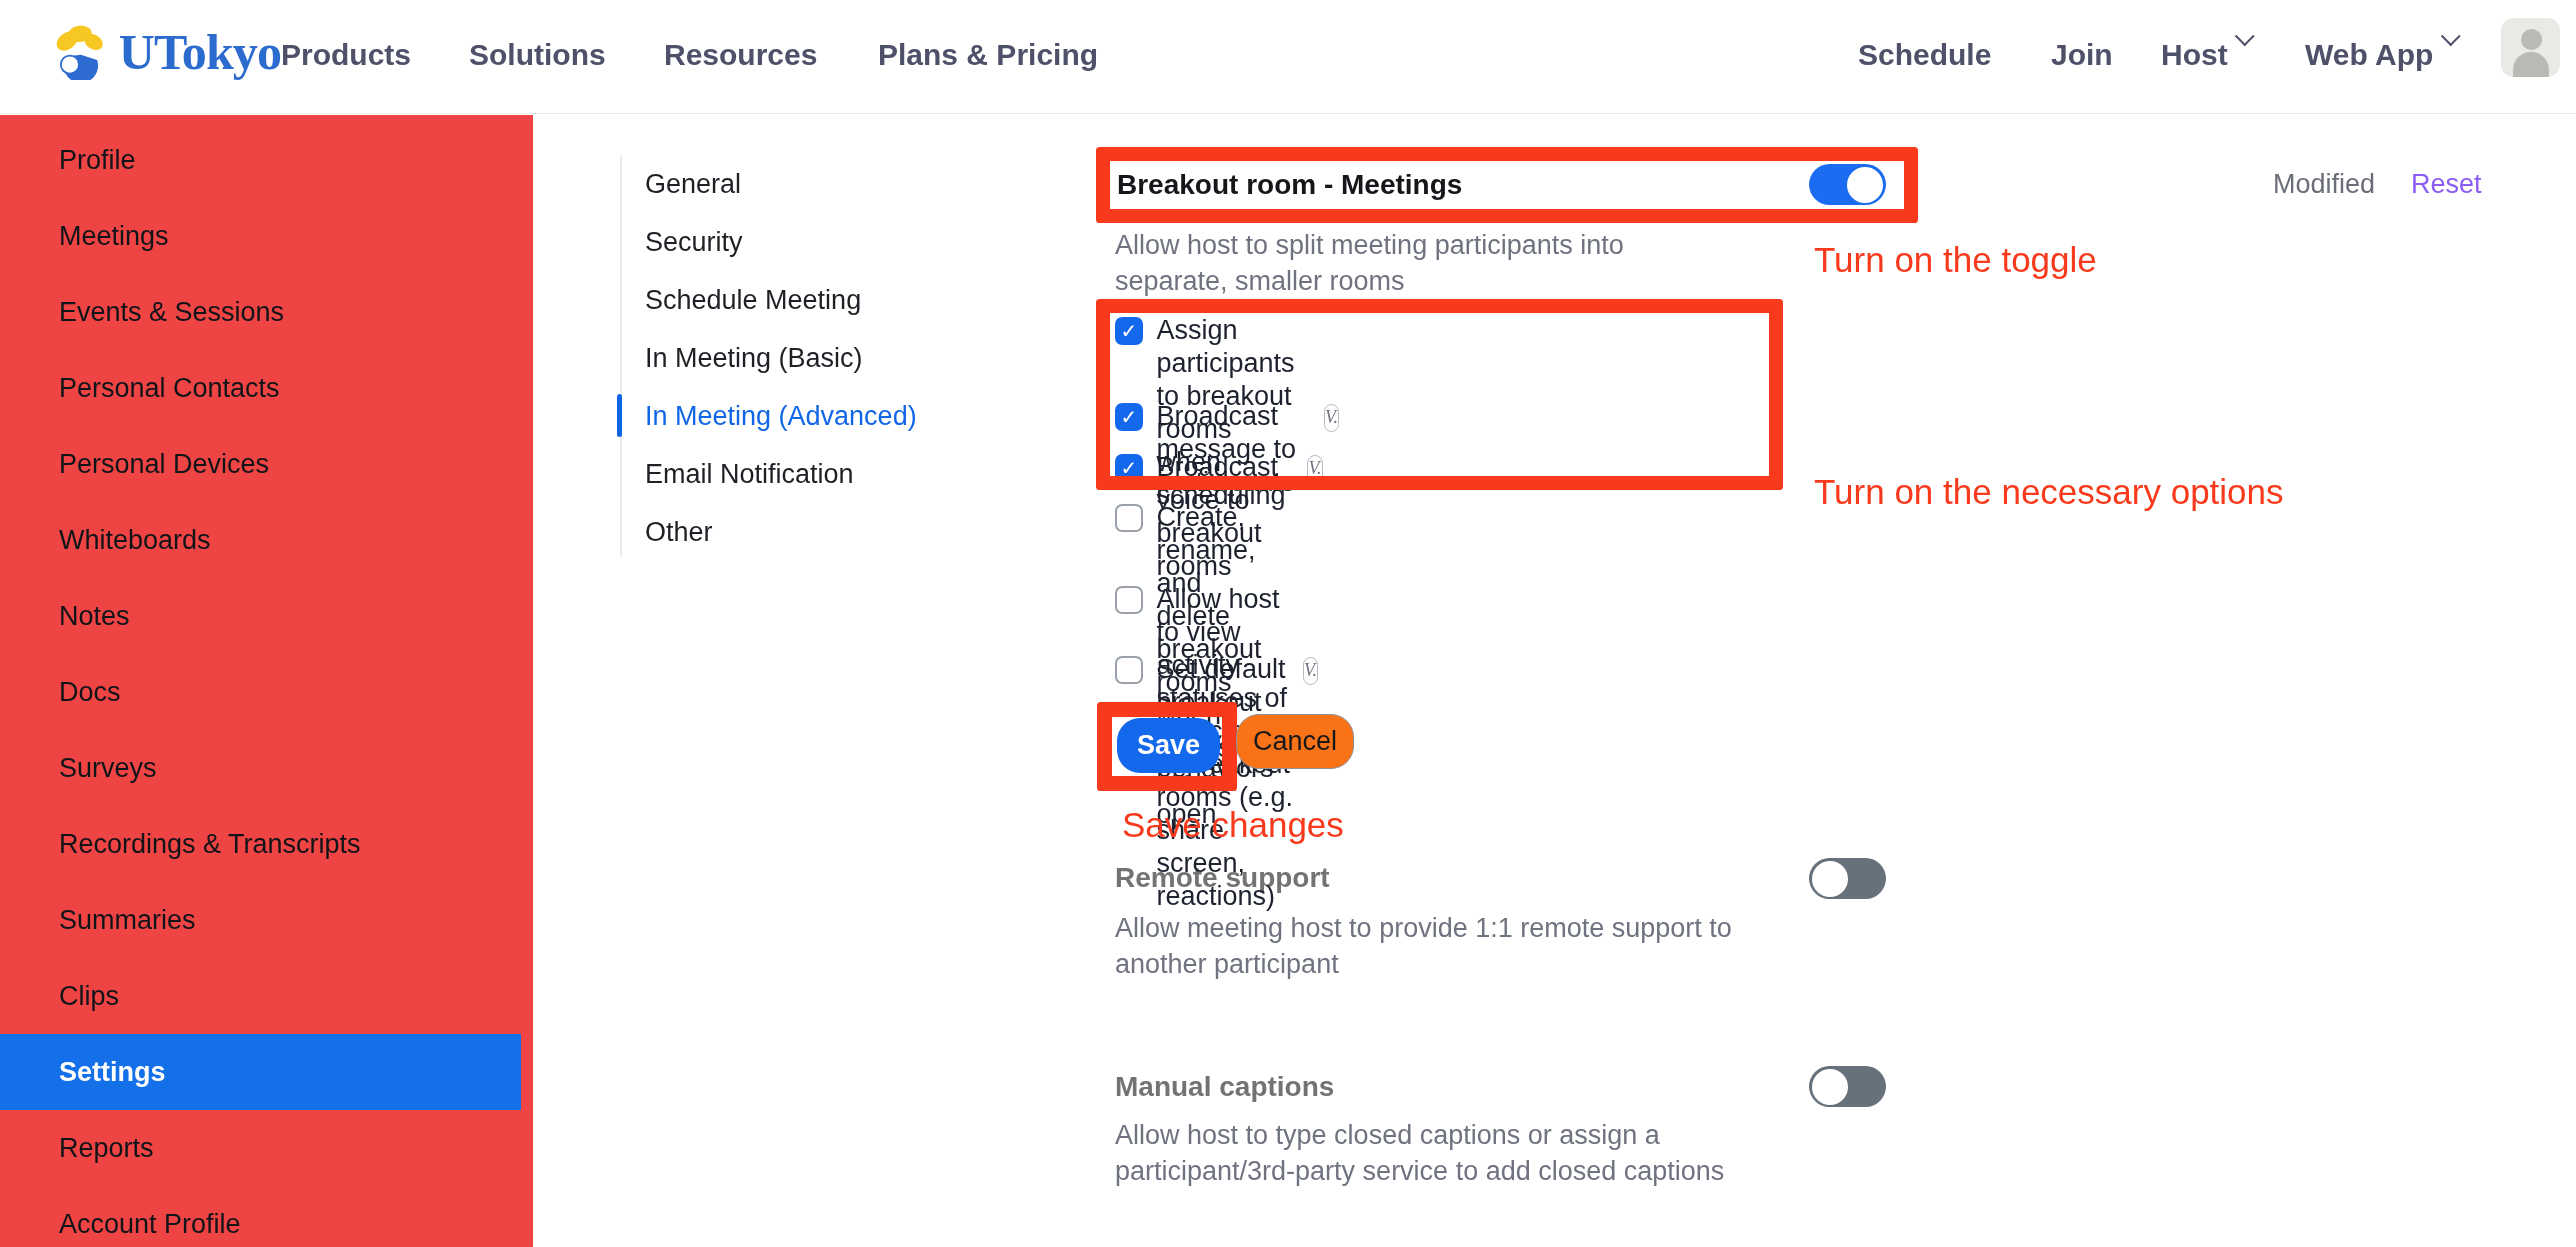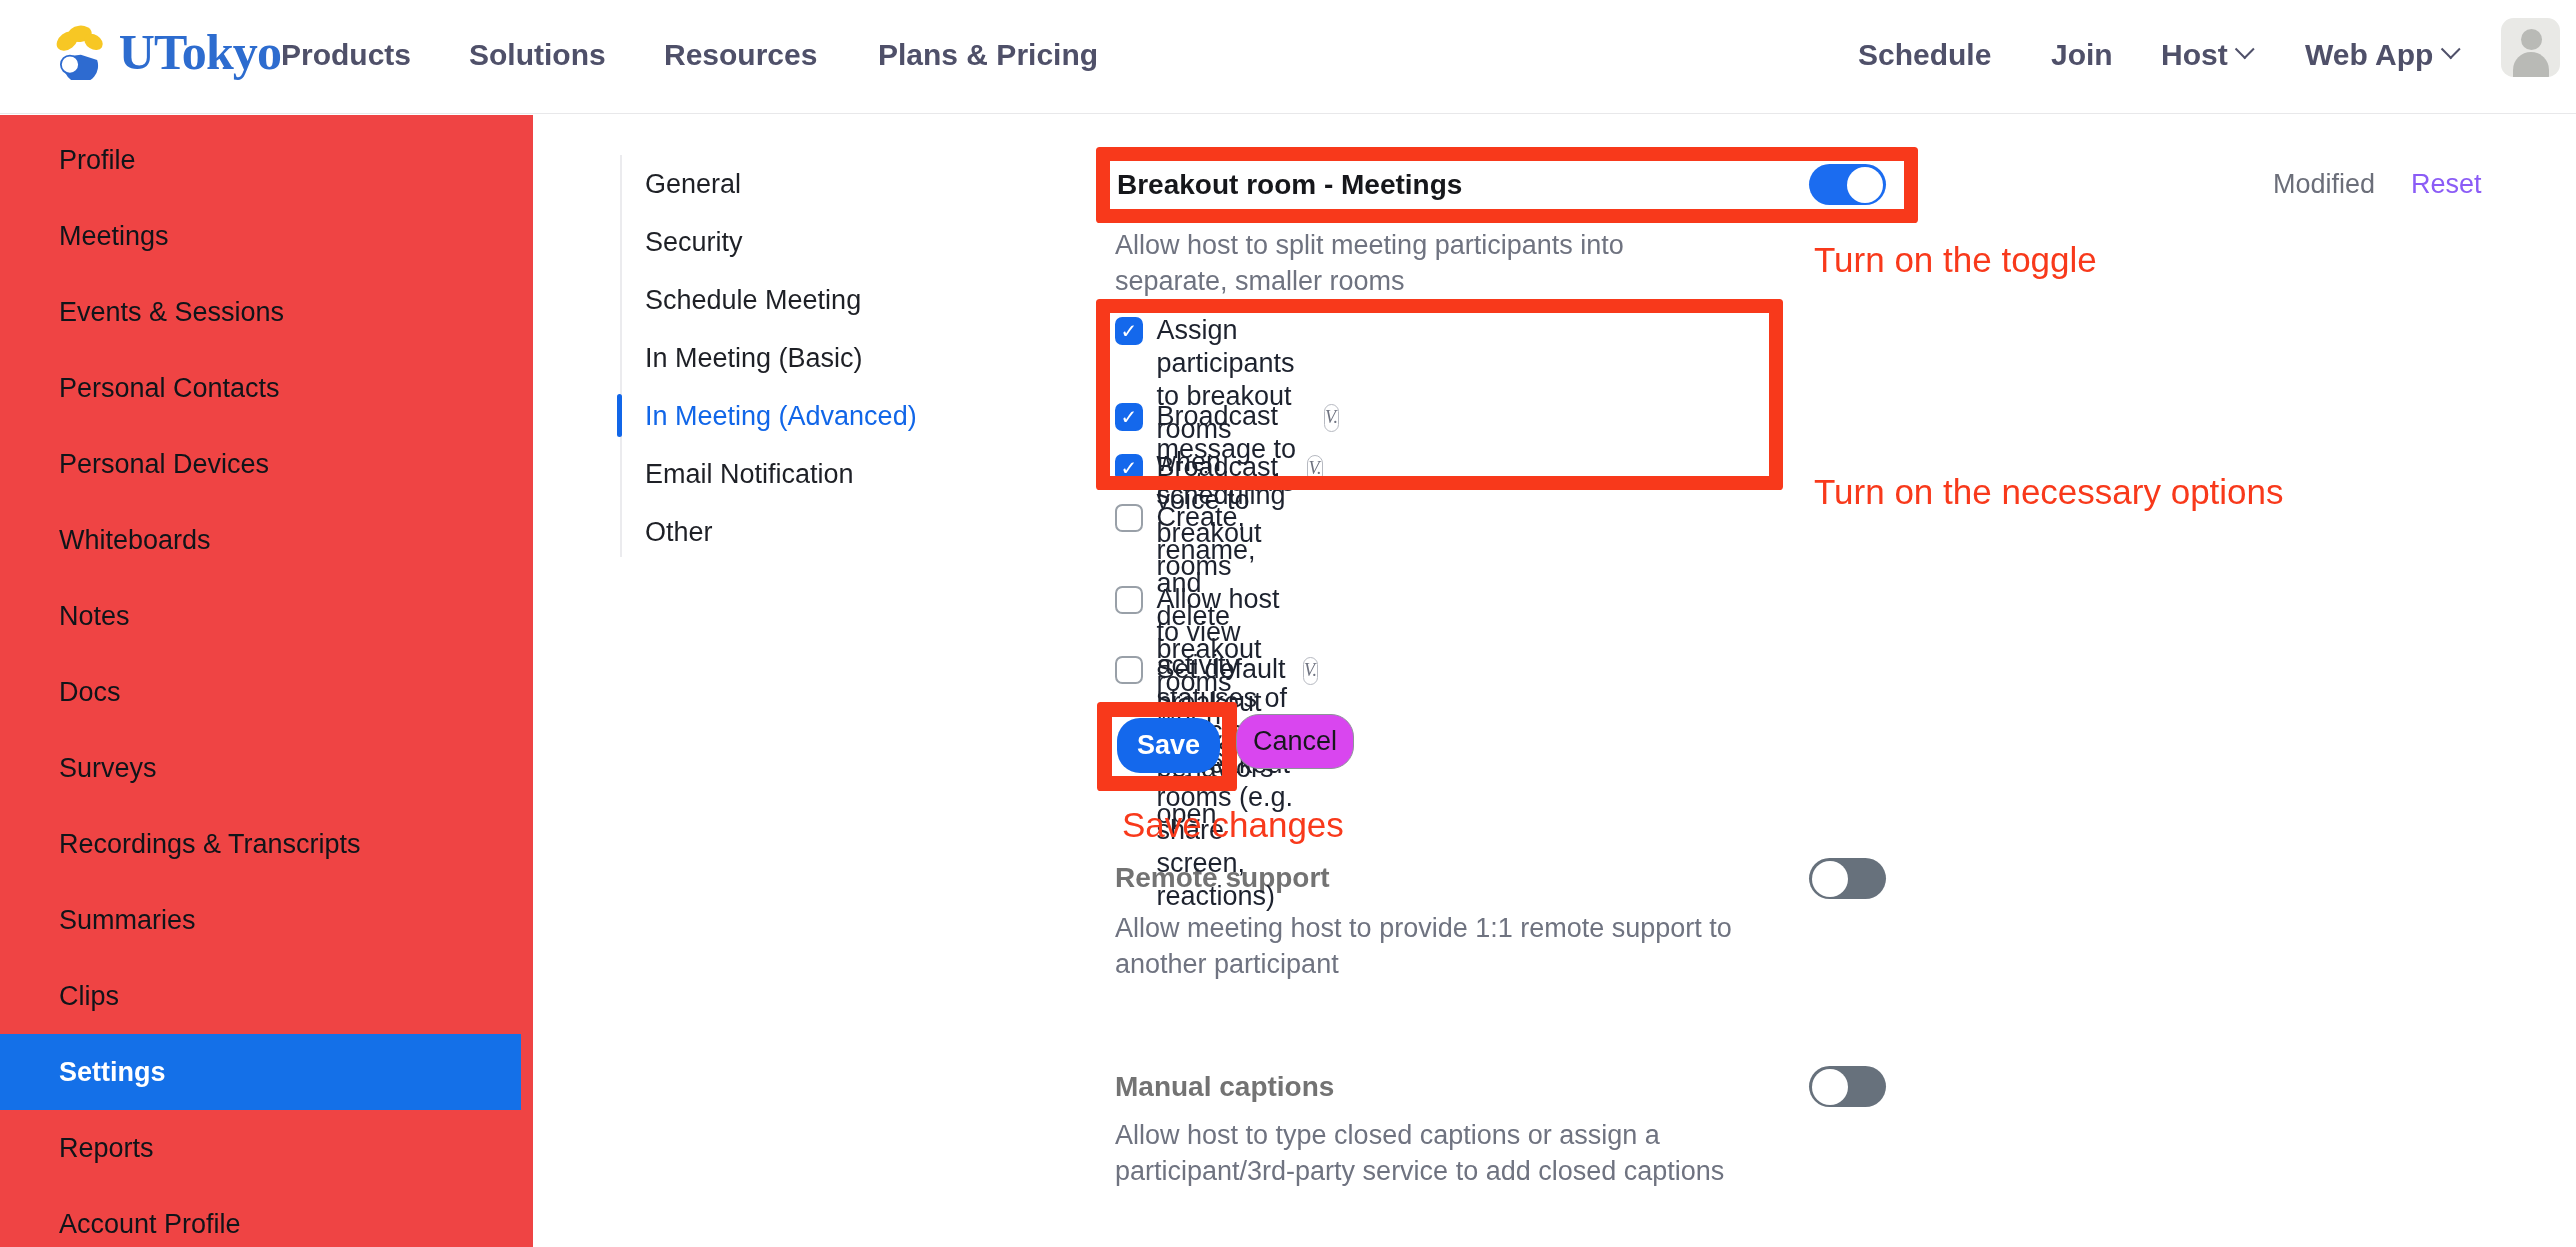--- a/index.html
+++ b/index.html
@@ -7,21 +7,21 @@
     font-family:"Liberation Sans","DejaVu Sans",sans-serif; }
   .stage { position:relative; width:2576px; height:1247px; overflow:hidden; background:#fff; }
 
   
   .header { position:absolute; left:0; top:0; width:2576px; height:114px; background:#fff;
     border-bottom:1.8px solid #e8e8ea; z-index:5; }
   .logo { position:absolute; left:50px; top:21.6px; display:flex; align-items:center; gap:10.8px; }
   .logo-text { font-family:"Liberation Serif","DejaVu Serif",serif; font-size:50px; font-weight:600;
     color:#2d6ccf; letter-spacing:-0.9px; }
   .nav-item { position:absolute; top:38px; font-size:30px; font-weight:600; color:#4f5069;
-    white-space:nowrap; cursor:pointer; display:flex; align-items:center; gap:10.8px; }
+    white-space:nowrap; cursor:pointer; display:flex; align-items:flex-start; gap:10.8px; }
   .mnav .nav-item:nth-of-type(1){ left:281px; } .mnav .nav-item:nth-of-type(2){ left:469px; }
   .mnav .nav-item:nth-of-type(3){ left:664px; } .mnav .nav-item:nth-of-type(4){ left:878px; }
   .rnav .nav-item:nth-of-type(1){ left:1858px; } .rnav .nav-item:nth-of-type(2){ left:2051px; }
   .rnav .nav-item:nth-of-type(3){ left:2161px; } .rnav .nav-item:nth-of-type(4){ left:2305px; }
   .chev { display:inline-block; width:13.5px; height:13.5px; border-right:2.7px solid #4f5069;
     border-bottom:2.7px solid #4f5069; transform:rotate(45deg) translate(-2.7px,-2.7px); margin-top:-5.4px; }
   .avatar { position:absolute; left:2501px; top:18px; width:59px; height:59px; border-radius:12.6px;
     background:#e9e9e6; overflow:hidden; cursor:pointer; }
   .avatar .head { position:absolute; left:20px; top:10.8px; width:21px; height:21px; border-radius:50%;
     background:#b9bab6; }
@@ -91,21 +91,21 @@
     background:#fff; border:2.7px solid #99a0a8; display:flex; align-items:center; justify-content:center;
     font-size:20px; font-weight:700; color:transparent; }
   .opt.checked .cb { background:#1468ec; border-color:#1468ec; color:#fff; }
   .v-badge { display:flex; align-items:center; justify-content:center; width:31px; height:28px;
     margin-top:3.6px; border:1.8px solid #b6b9c1; border-radius:8px; color:#6f7380;
     font-family:"Liberation Serif","DejaVu Serif",serif; font-style:italic; font-size:18px; }
 
   .btn { position:absolute; display:flex; align-items:center; justify-content:center; font-size:27px;
     border-radius:23px; cursor:pointer; z-index:11; white-space:nowrap; }
   .btn-save { left:1117px; top:718px; width:103px; height:55px; background:#1468ec; color:#fff; font-weight:600; }
-  .btn-cancel { left:1236px; top:714px; width:118px; height:55px; background:#d946ef;
+  .btn-cancel { left:1236px; top:714px; width:118px; height:55px; background:#f97316;
     border:1.8px solid #8e929a; color:#17181c; }
 
   .annot { position:absolute; font-size:35px; color:#f8391b; white-space:nowrap; z-index:12; }
   .an1 { left:1814px; top:240px; } .an2 { left:1814px; top:472px; } .an3 { left:1122px; top:805px; }
 
   .t-remote { left:1115px; top:862px; } .t-captions { left:1115px; top:1071px; }
 </style>
 </head>
 <body>
 

